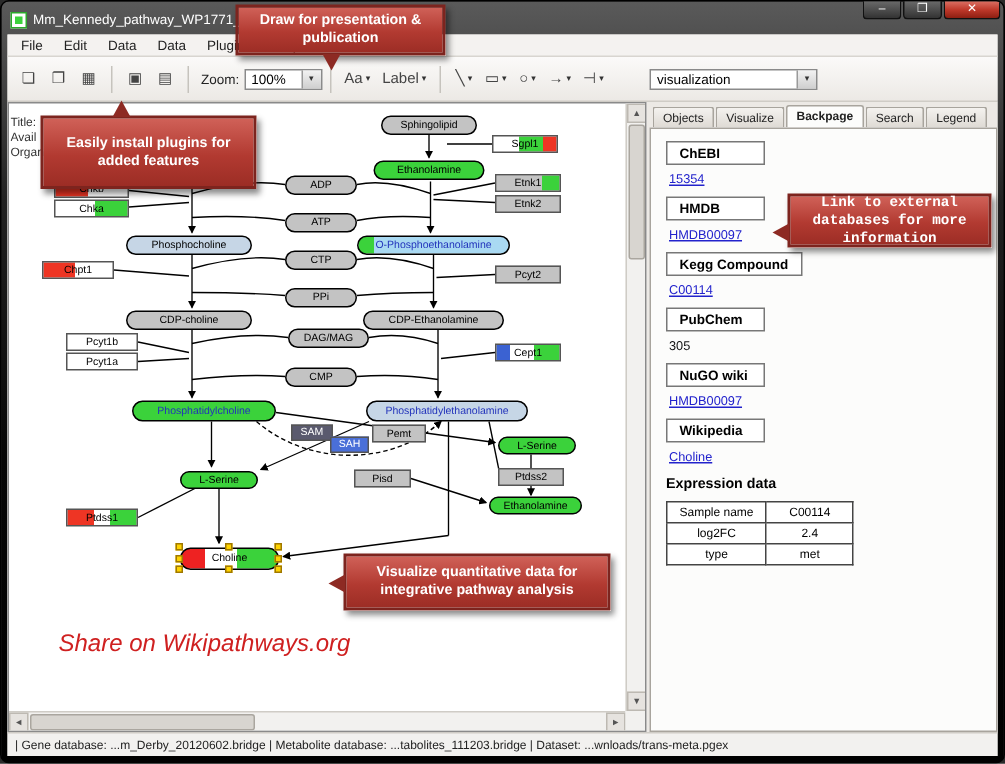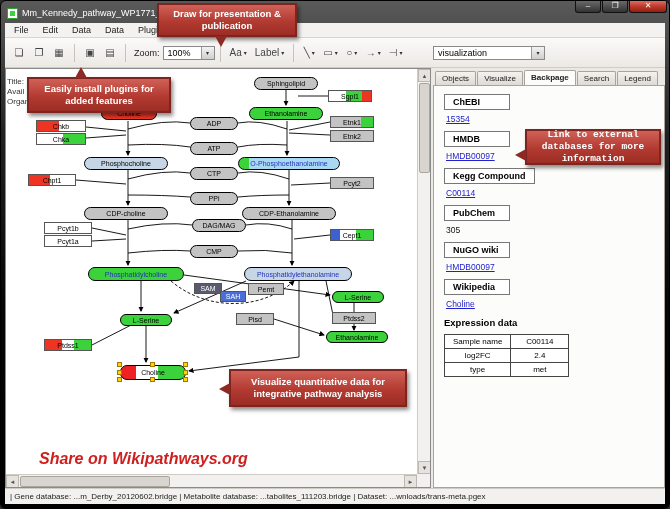--- a/index.html
+++ b/index.html
@@ -78,24 +78,24 @@
   
   .statusbar{height:16px;background:#f2f1ef;border-top:1px solid #cfccc6;font-size:8px;color:#222;display:flex;align-items:center;padding:0 5px;white-space:nowrap;overflow:hidden;}
   
   .side-labels{position:absolute;left:6px;top:76px;z-index:40;font-size:8px;color:#333;line-height:10px;width:30px;overflow:hidden;}
   .callout{position:absolute;z-index:60;background:linear-gradient(180deg,#d06158,#b23a31 55%,#9c2d25);border:2px solid #7d241e;color:#fff;font-weight:bold;font-size:9.5px;text-align:center;display:flex;align-items:center;justify-content:center;padding:5px 5px;box-shadow:2px 3px 4px rgba(0,0,0,.45);line-height:1.25;}
   .tri{position:absolute;width:0;height:0;}
   .tri-down{border-left:6px solid transparent;border-right:6px solid transparent;border-top:11px solid #8d2a23;bottom:-12px;}
   .tri-up{border-left:6px solid transparent;border-right:6px solid transparent;border-bottom:11px solid #8d2a23;top:-12px;}
   .tri-left{border-top:6px solid transparent;border-bottom:6px solid transparent;border-right:11px solid #8d2a23;left:-12px;}
   .co-draw{left:156px;top:2px;width:140px;height:34px;}
-  .co-plugins{left:26px;top:76px;width:144px;height:36px;}
+  .co-plugins{left:26px;top:76px;width:144px;height:49px;}
   .co-link{left:524px;top:128px;width:136px;height:36px;font-family:Liberation Mono, monospace;}
   .co-viz{left:228px;top:368px;width:178px;height:38px;}
-  .share-note{position:absolute;left:38px;top:420px;z-index:55;color:#cf2020;font-size:16px;font-weight:bold;font-style:italic;margin-top:29px;}
+  .share-note{position:absolute;left:38px;top:420px;z-index:55;color:#cf2020;font-size:16px;font-weight:normal;font-style:italic;}
 </style>
 </head>
 <body>
 
 <div class="window">
 
   <div class="titlebar">
     <span class="app-icon"></span>
     <span>Mm_Kennedy_pathway_WP1771_45176.gpml</span>
   </div>

